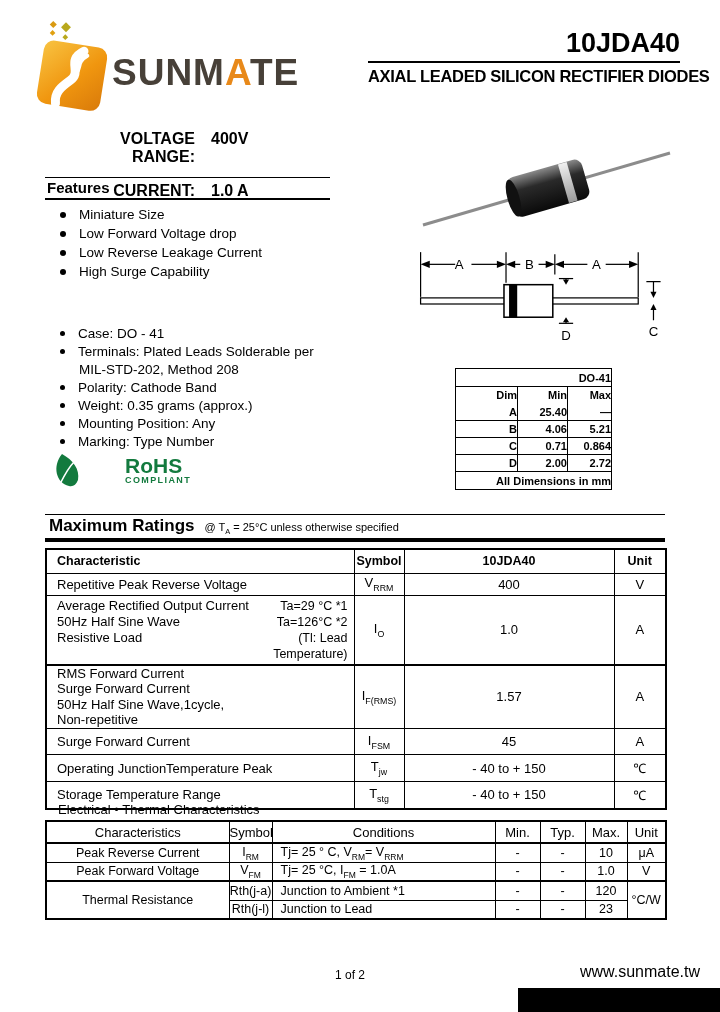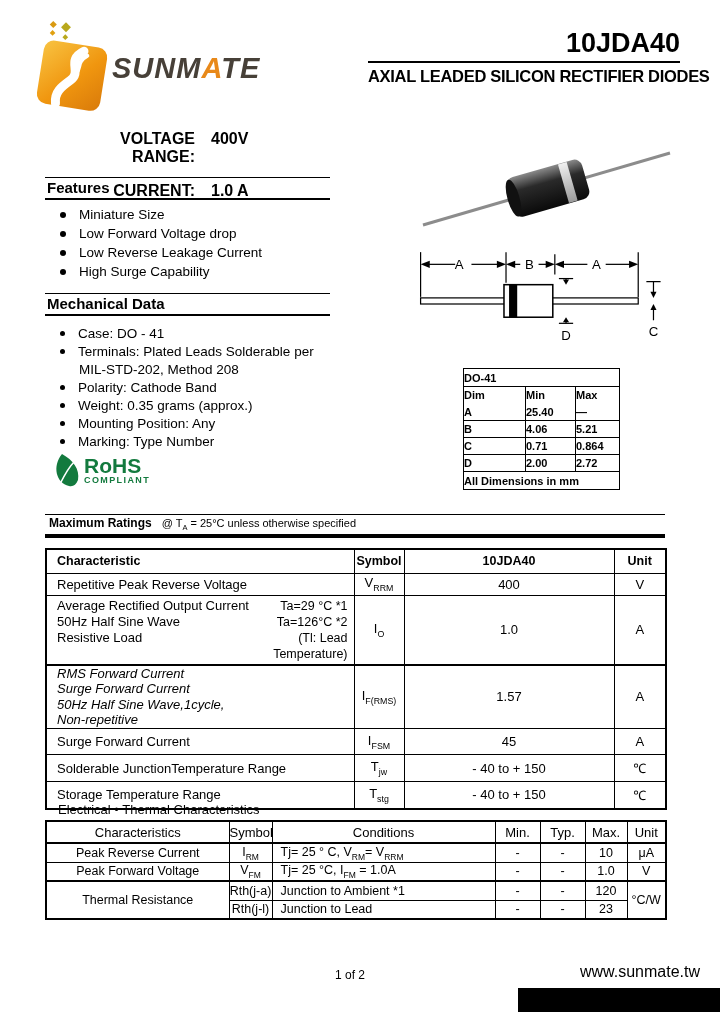--- a/index.html
+++ b/index.html
@@ -2,21 +2,21 @@
 <html><head>
 <meta charset="utf-8">
 <style>
   * { margin:0; padding:0; box-sizing:border-box; }
   html,body { background:#fff; }
   .page { position:relative; width:720px; height:1012px; background:#fff;
           font-family:"Liberation Sans", sans-serif; color:#000; overflow:hidden; }
   .abs { position:absolute; }
 
   
-  .brand-text { font-style:italic; font-weight:bold; font-size:29px; letter-spacing:1px; color:#474038; }
+  .brand-text { font-weight:bold; font-size:37px; letter-spacing:1px; color:#474038; }
   .brand-text .accent { color:#e8891a; }
 
   
   .title-block { left:368px; top:28px; width:312px; text-align:right; }
   .part-number { font-size:27px; font-weight:bold; border-bottom:2px solid #000; padding-bottom:2px; }
   .subtitle { font-size:16.5px; font-weight:bold; white-space:nowrap; margin-top:4px; letter-spacing:-0.3px; }
 
   
   .summary { left:55px; top:130px; display:grid; grid-template-columns:140px auto; column-gap:10px; row-gap:5px;
              font-size:16px; font-weight:bold;gap:16px; }
@@ -25,55 +25,55 @@
   
   .sec-h { border-top:1px solid #000; border-bottom:2px solid #000; font-weight:bold; font-size:15px;
            padding:1px 2px 2px 2px; width:285px; }
   .list { font-size:13.5px; }
   .list .li { display:flex; align-items:center; }
   .dot { width:6px; height:6px; background:#000; border-radius:50%; margin:0 13px 0 15px; flex:0 0 auto; }
   .dot.sm { width:5px; height:5px; }
   .li.cont { padding-left:34px; }
 
   
-  .rohs { left:52px; top:450px; display:flex; align-items:center; color:#137a3e; }
+  .rohs { left:52px; top:450px; display:flex; align-items:center; color:#137a3e;gap:41px; }
   .rohs-txt .r1 { font-size:21px; font-weight:bold; line-height:19px; }
   .rohs-txt .r2 { font-size:9px; font-weight:bold; letter-spacing:1.4px; }
 
   
   table { border-collapse:collapse; table-layout:fixed; }
   .do41 { left:455px; top:368px; }
-  .do41 table { width:156px; border:1.5px solid #000; font-size:11px; font-weight:bold; text-align:left;margin-left:8px; }
+  .do41 table { width:156px; border:1.5px solid #000; font-size:11px; font-weight:bold; text-align:right; }
   .do41 td { border-left:1px solid #000; border-right:1px solid #000; height:17px; }
   .do41 tr.bb td { border-bottom:1px solid #000; }
   .do41 tr.nb td { border-bottom:none; }
   .do41 .full td { border:none; border-bottom:1px solid #000; }
   .do41 .foot td { border:none; border-top:1px solid #000; }
 
   
   .mr-head { left:45px; top:514px; width:620px; border-top:1px solid #000; border-bottom:4px solid #000;
              padding:1px 2px 2px 4px; display:flex; align-items:baseline; }
-  .mr-head .t { font-size:12px; font-weight:bold; }
+  .mr-head .t { font-size:17px; font-weight:bold; }
   .mr-head .n { font-size:11px; margin-left:10px; }
   sub { font-size:0.68em; }
 
   
   .mrt { left:45px; top:548px; }
   .mrt table { width:620px; border:2px solid #000; font-size:13px; }
   .mrt td { border:1px solid #000; text-align:center; vertical-align:middle; }
   .mrt td.cl { text-align:left; padding-left:10px; }
   .mrt tr.hd td { height:24px; font-weight:bold; font-size:12.5px; }
   .mrt tr.r1 td { height:22px; }
   .mrt tr.r2 td { height:54px; }
   .mrt tr.r3 td { height:64px; border-top:2px solid #000; }
   .mrt tr.r4 td { height:26px; }
   .mrt tr.r5 td, .mrt tr.r6 td { height:27px; }
   .r2grid { display:grid; grid-template-columns:auto 1fr; column-gap:6px; line-height:16px; padding:2px 4px 2px 0; }
   .r2grid .rt { text-align:right; font-size:12.5px; padding-right:2px; }
-  .stack div { line-height:15.5px;font-style:italic; }
+  .stack div { line-height:15.5px; }
 
   
   .el-title { left:58px; top:802px; font-size:13px; }
   .elt { left:45px; top:820px; }
   .elt table { width:620px; border:2px solid #000; font-size:12.5px; }
   .elt td { border:1px solid #000; text-align:center; vertical-align:middle; height:19px;margin-left:30px; }
   .elt tr.hd td { height:22px; border-bottom:2px solid #000; font-size:13px; }
   .elt td.cond { text-align:left; padding-left:8px; }
   .elt tr.thick td { border-top:2px solid #000; }
 
@@ -137,21 +137,20 @@
     <div class="li" style="height:19px">
         <span class="dot"></span>
         <span>Low Reverse Leakage Current</span>
       </div>
     <div class="li" style="height:19px">
         <span class="dot"></span>
         <span>High Surge Capability</span>
       </div>
   </div>
 
-  <div class="abs sec-h" style="left:45px; top:293px;">Mechanical Data</div>
   <div class="abs list" style="left:45px; top:324px; width:300px;">
     <div class="li" style="height:18px">
         <span class="dot sm"></span>
         <span>Case:  DO - 41</span>
       </div>
     <div class="li" style="height:18px">
         <span class="dot sm"></span>
         <span>Terminals: Plated Leads Solderable per</span>
       </div>
     <div class="li cont" style="height:18px">
@@ -366,21 +365,21 @@
         <td>1.57</td>
         <td>A</td>
       </tr>
       <tr class="r4">
         <td class="cl">Surge Forward Current</td>
         <td><span>I</span><sub>FSM</sub></td>
         <td>45</td>
         <td>A</td>
       </tr>
       <tr class="r5">
-        <td class="cl">Solderable JunctionTemperature Range</td>
+        <td class="cl">Operating JunctionTemperature Peak</td>
         <td><span>T</span><sub>jw</sub></td>
         <td>- 40 to + 150</td>
         <td>℃</td>
       </tr>
       <tr class="r6">
         <td class="cl">Storage Temperature Range</td>
         <td><span>T</span><sub>stg</sub></td>
         <td>- 40 to + 150</td>
         <td>℃</td>
       </tr>

